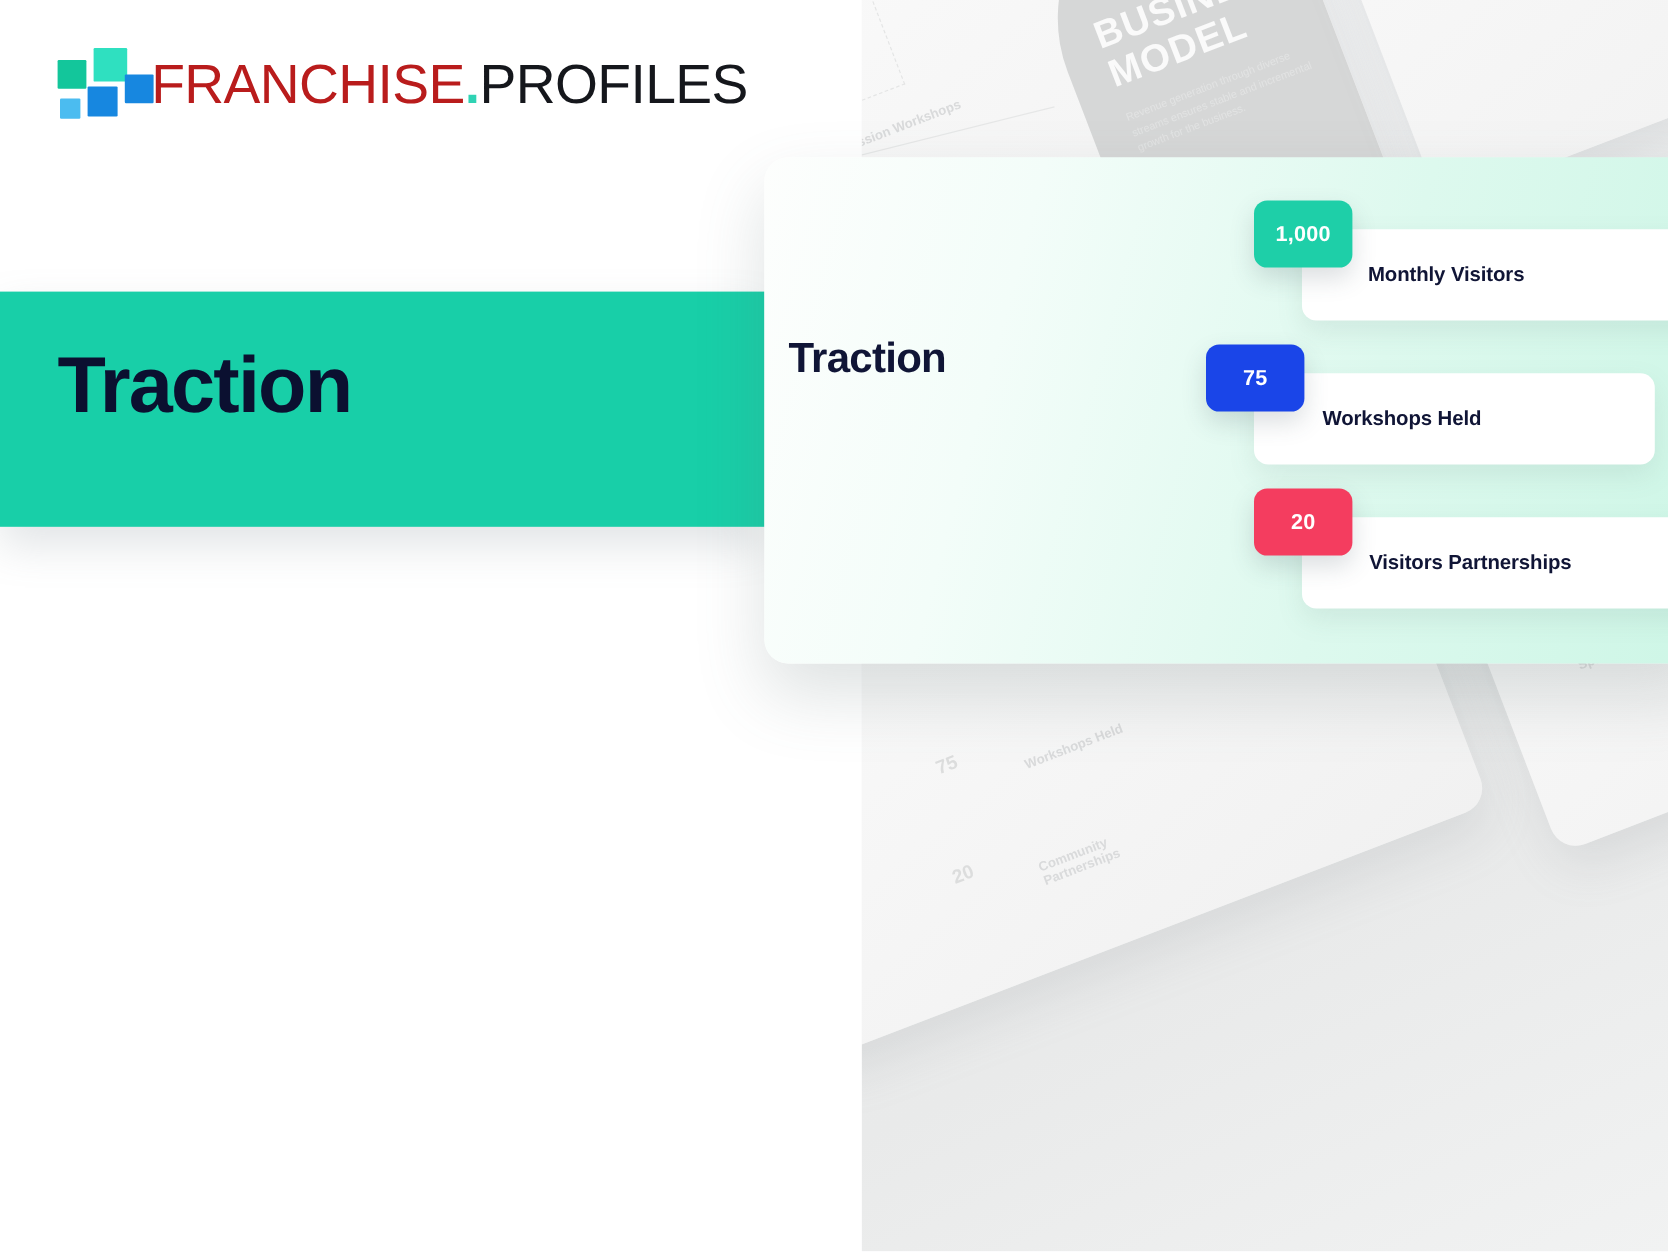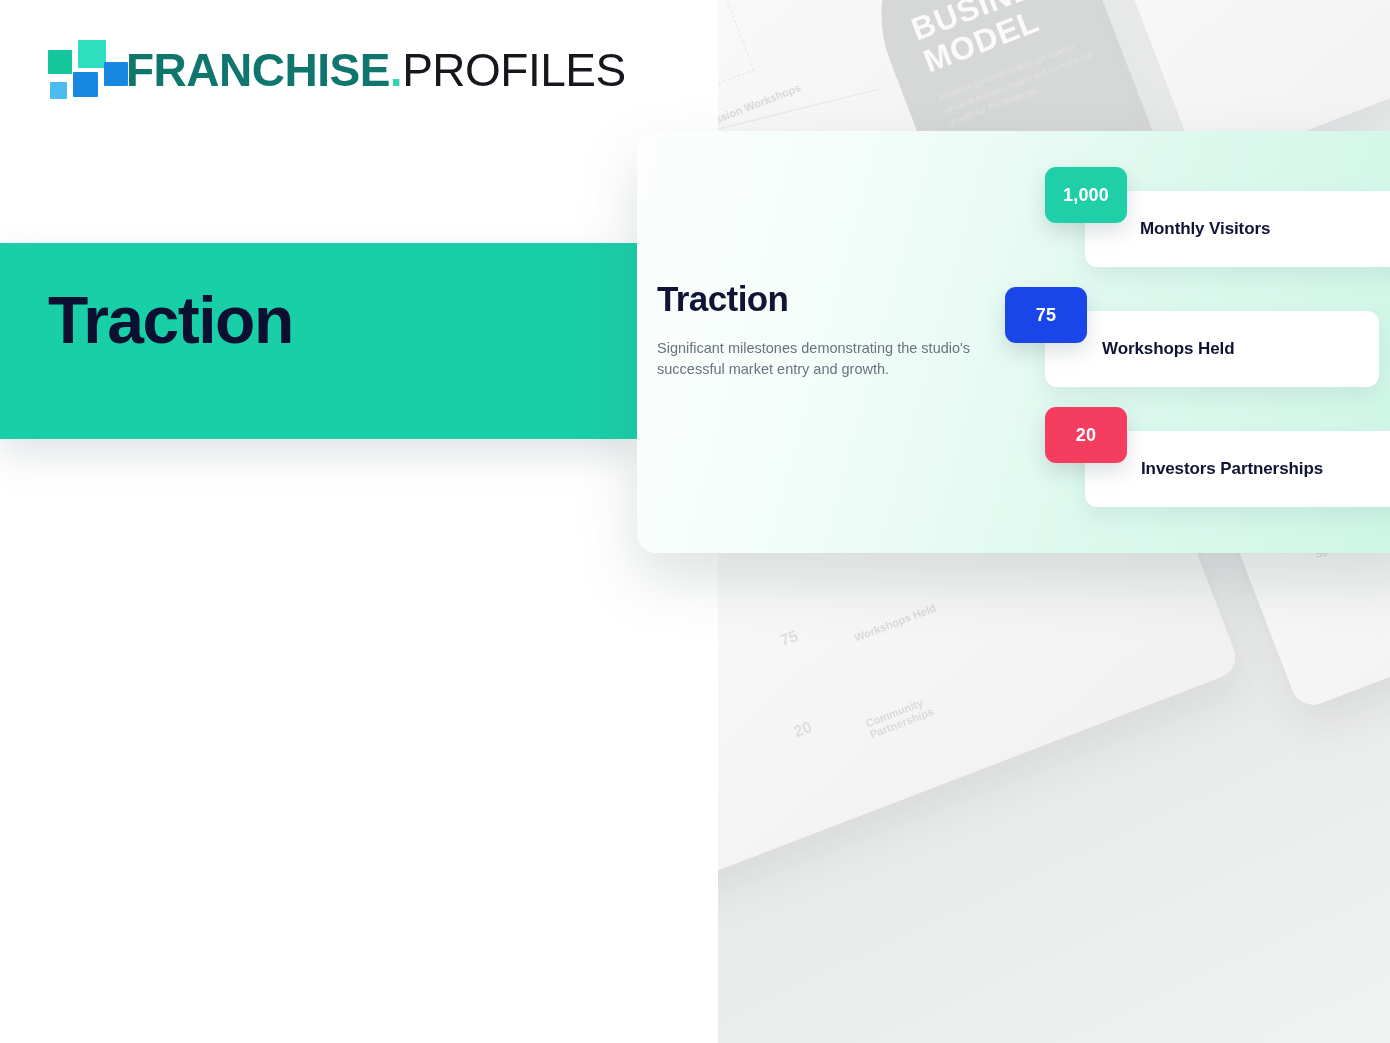--- a/index.html
+++ b/index.html
@@ -61,21 +61,21 @@
   
   .logo { position:absolute; left:48px; top:40px; display:flex; align-items:center; }
   .logo-mark { position:relative; width:62px; height:60px; margin-right:16px; }
   .logo-mark span { position:absolute; display:block; border-radius:1px; }
   .lm1 { left:0px;  top:10px; width:24px; height:24px; background:#13c69b; }
   .lm2 { left:30px; top:0px;  width:28px; height:28px; background:#2fe0c0; }
   .lm3 { left:25px; top:32px; width:25px; height:25px; background:#1787e0; }
   .lm4 { left:56px; top:22px; width:24px; height:24px; background:#1787e0; }
   .lm5 { left:2px;  top:42px; width:17px; height:17px; background:#4bbcf0; }
   .logo-text { font-size:46px; letter-spacing:-0.5px; white-space:nowrap; line-height:1; }
-  .logo-text .b { font-weight:700; color:#0f766e;text-align:right; }
+  .logo-text .b { font-weight:400; color:#b91c1c;text-align:right; }
   .logo-text .dot { font-weight:700; color:#2fd3b4; }
   .logo-text .t { font-weight:300; color:#15171c; }
 
   
   .band {
     position:absolute; left:0; top:243px; width:637px; height:196px;
     background:#18cfa8;
     box-shadow:0 16px 34px rgba(120,130,140,0.22);
   }
   .band-title {
@@ -208,42 +208,41 @@
       <div class="band-title">Traction</div>
     </div>
 
 
   </div>
 
   <div class="float-card">
 
     <div class="fc-left">
       <div class="fc-title">Traction</div>
-      <div class="fc-desc">Significant milestones demonstrating the studio's successful market entry and growth.</div>
     </div>
 
     <div class="stats">
 
       <div class="stat-row row1">
         <div class="stat-card">
           <div class="stat-label">Monthly Visitors</div>
         </div>
         <div class="stat-badge" style="background: rgb(30, 207, 168);">1,000</div>
       </div>
 
       <div class="stat-row row2">
         <div class="stat-card">
           <div class="stat-label">Workshops Held</div>
         </div>
         <div class="stat-badge" style="background: rgb(26, 69, 232);">75</div>
       </div>
 
       <div class="stat-row row3">
         <div class="stat-card">
-          <div class="stat-label">Investors Partnerships</div>
+          <div class="stat-label">Visitors Partnerships</div>
         </div>
         <div class="stat-badge" style="background: rgb(244, 61, 95);">20</div>
       </div>
 
     </div>
   </div>
 
 </div>
 
 </body></html>

